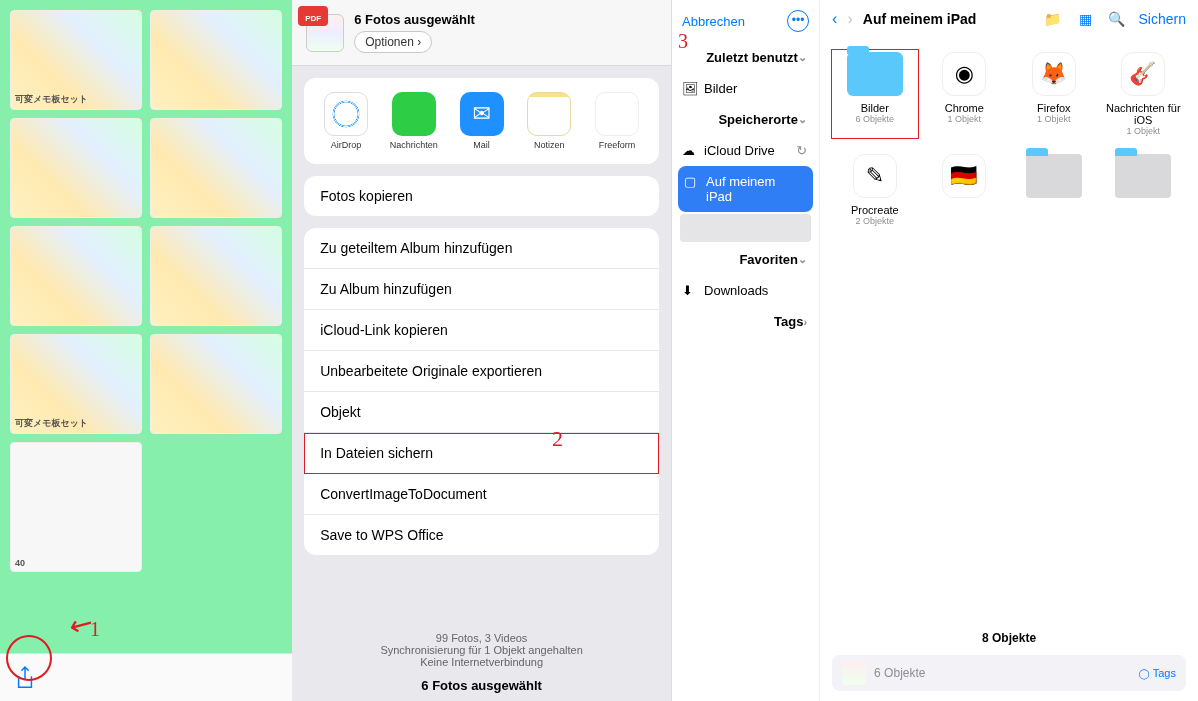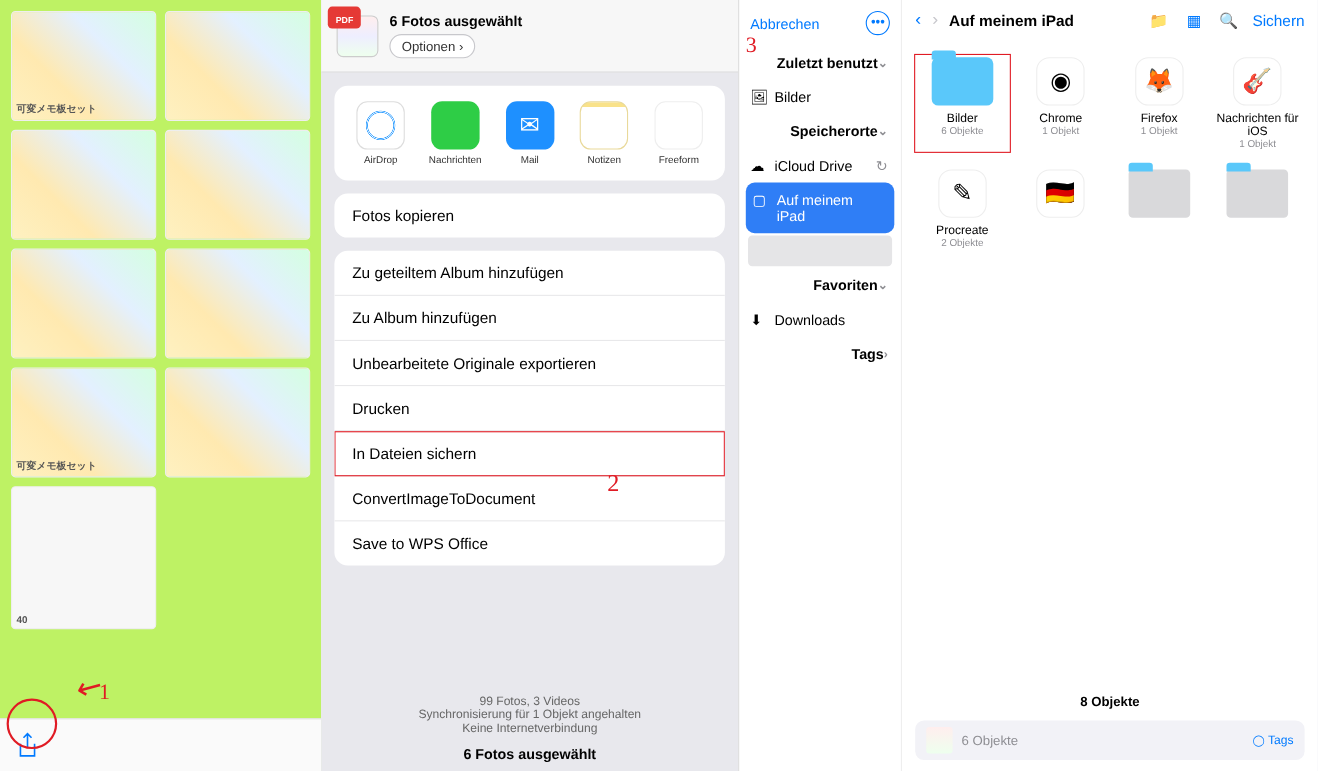--- a/index.html
+++ b/index.html
@@ -1,18 +1,18 @@
 <!DOCTYPE html>
 <html><head>
 <meta charset="utf-8">
 <style>
 *{box-sizing:border-box;margin:0;padding:0;font-family:-apple-system,BlinkMacSystemFont,"Helvetica Neue",sans-serif;}
 body{background:#f2f2f7;display:flex;width:1198px;height:701px;overflow:hidden;}
 .panel{height:701px;position:relative;overflow:hidden;}
-.p1{width:300px;background:#bef264;}
+.p1{width:300px;background:#86efac;}
 .p2{width:389px;background:#e8e8ed;}
 .p3{width:152px;background:#fff;border-left:1px solid #ddd;}
 .p4{width:389px;background:#fff;border-left:1px solid #eee;}
 
 
 .photo-grid{display:grid;grid-template-columns:1fr 1fr;gap:8px;padding:10px;}
 .thumb{height:100px;background:linear-gradient(45deg,#fef1c1,#ffe9b0,#e3f0ff,#d4ffe1);border:1px solid #eee;border-radius:4px;position:relative;}
 .thumb.bw{background:#f7f7f7;height:130px;}
 .thumb span{position:absolute;bottom:3px;left:4px;font-size:9px;color:#555;font-weight:bold;}
 .share-bar{position:absolute;bottom:0;left:0;right:0;height:48px;background:#fafafa;border-top:1px solid #e0e0e0;display:flex;align-items:center;padding:0 14px;}
@@ -146,22 +146,23 @@
         <div class="app-ic freeform"></div>
         <div class="app-lbl">Freeform</div>
       </div>
     </div>
   <div class="ss-list" id="sl1">
       <div class="ss-row">Fotos kopieren</div>
     </div>
   <div class="ss-list" id="sl2">
       <div class="ss-row">Zu geteiltem Album hinzufügen</div>
       <div class="ss-row">Zu Album hinzufügen</div>
+      <div class="ss-row">iCloud-Link kopieren</div>
       <div class="ss-row">Unbearbeitete Originale exportieren</div>
-      <div class="ss-row">Drucken</div>
+      <div class="ss-row">Objekt</div>
       <div class="ss-row hl">In Dateien sichern</div>
       <div class="ss-row">ConvertImageToDocument</div>
       <div class="ss-row">Save to WPS Office</div>
     </div>
   <div class="anno-2">2</div>
   <div class="ss-footer">
     <div>99 Fotos, 3 Videos</div>
     <div>Synchronisierung für 1 Objekt angehalten</div>
     <div>Keine Internetverbindung</div>
     <b>6 Fotos ausgewählt</b>

